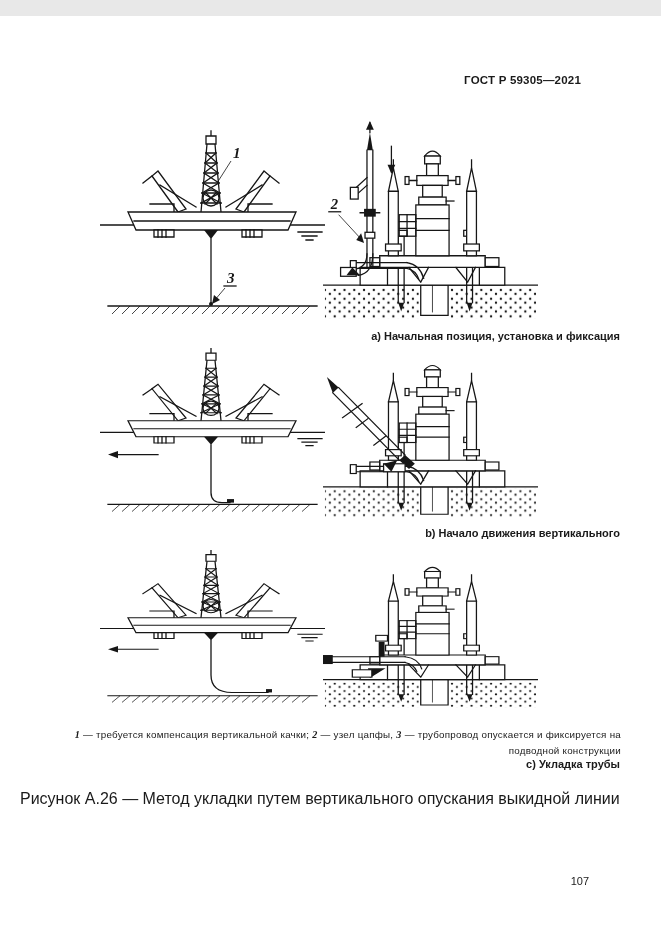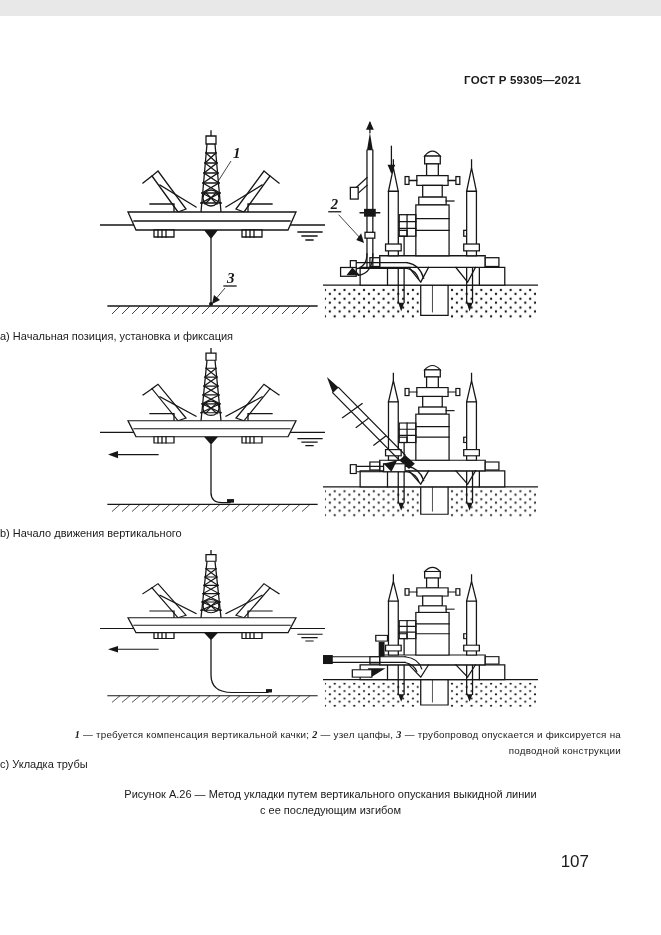--- a/index.html
+++ b/index.html
@@ -1,27 +1,27 @@
 <!DOCTYPE html>
 <html><head>
 <meta charset="utf-8">
 <style>
   html,body{margin:0;padding:0;background:#e8e8e8;}
   .page{position:relative;width:661px;height:935px;background:#ffffff;margin:16px auto;
         font-family:"Liberation Sans",sans-serif;color:#1a1a1a;overflow:hidden;}
   .hdr{position:absolute;top:58px;right:80px;font-size:11.5px;font-weight:bold;letter-spacing:.2px;}
   .figsvg{position:absolute;}
-  .panel-cap{position:absolute;left:0;width:620px;text-align:left;font-size:11px;font-weight:normal;}
+  .panel-cap{position:absolute;left:0;width:620px;text-align:right;font-size:11px;font-weight:bold;}
   .cap-a{top:314px;} .cap-b{top:511px;} .cap-c{top:742px;}
   .fnote{position:absolute;top:711px;left:40px;width:581px;text-align:right;
          font-size:9.8px;line-height:1.55;letter-spacing:.25px;}
   .fnote i{font-family:"Liberation Serif",serif;font-weight:bold;font-size:10.2px;}
-  .figcap{position:absolute;top:771px;left:20px;width:621px;text-align:center;
-          font-size:11px;line-height:1.45;}
-  .pnum{position:absolute;top:836px;right:72px;font-size:17px;}
+  .figcap{position:absolute;top:771px;left:20px;width:621px;text-align:left;
+          font-size:16px;line-height:1.45;}
+  .pnum{position:absolute;top:859px;right:72px;font-size:11px;}
   svg{display:block;}
   .ln{stroke:#161616;stroke-width:1.3;fill:none;stroke-linecap:square;}
   .lnw{stroke:#161616;stroke-width:1.3;fill:#ffffff;}
   .fl{fill:#161616;stroke:none;}
   .thin{stroke:#161616;stroke-width:.8;fill:none;}
   .svglbl{font-family:"Liberation Serif",serif;font-style:italic;font-weight:bold;
           font-size:15px;fill:#161616;}
 </style>
 </head>
 <body>
@@ -336,18 +336,17 @@
   <div class="panel-cap cap-c">c) Укладка трубы</div>
 
   <div class="fnote">
     <span><i>1</i> <span>— требуется компенсация вертикальной качки;</span></span>
     <span><i>2</i> <span>— узел цапфы,</span></span>
     <span><i>3</i> <span>— трубопровод опускается и фиксируется на подводной конструкции</span></span>
   </div>
 
   <div class="figcap">
     <div>Рисунок А.26 — Метод укладки путем вертикального опускания выкидной линии</div>
-    <div>с ее последующим изгибом</div>
   </div>
 
   <div class="pnum">107</div>
 
 </div>
 
 </body></html>

